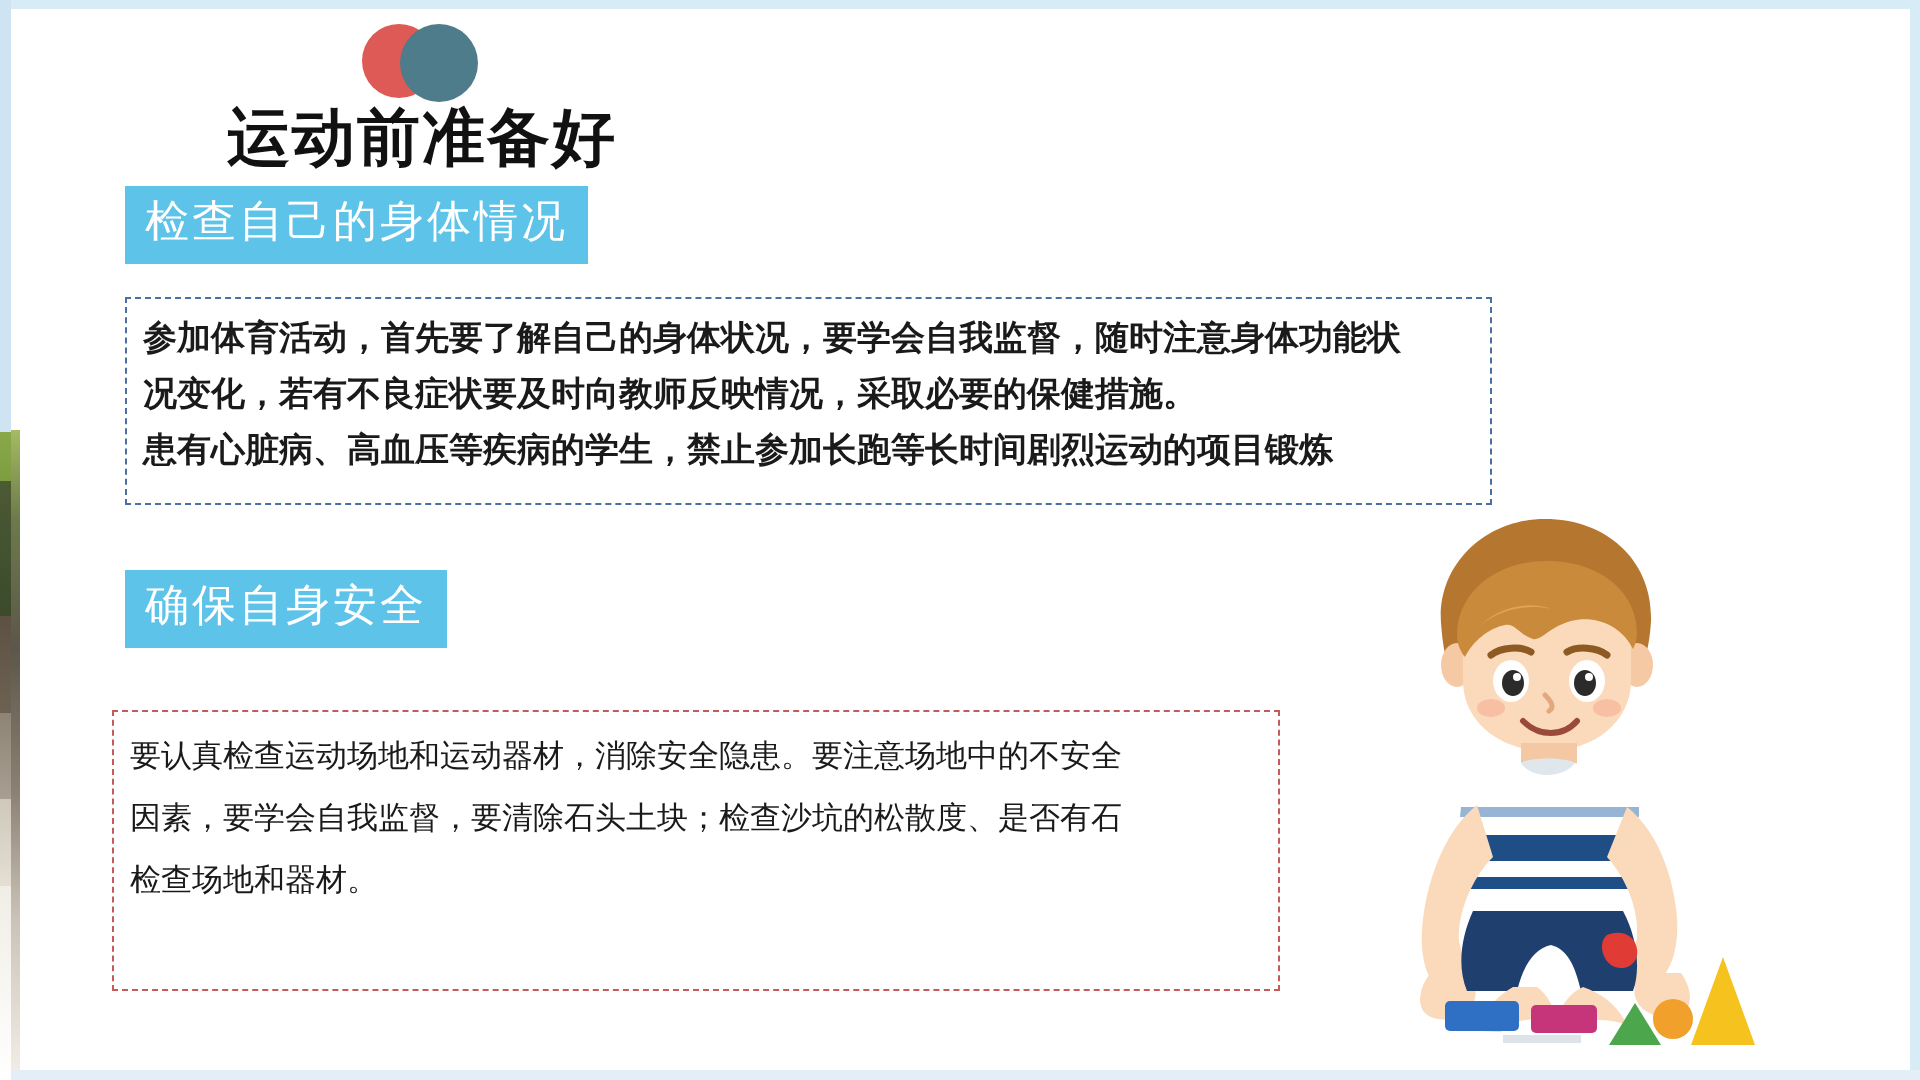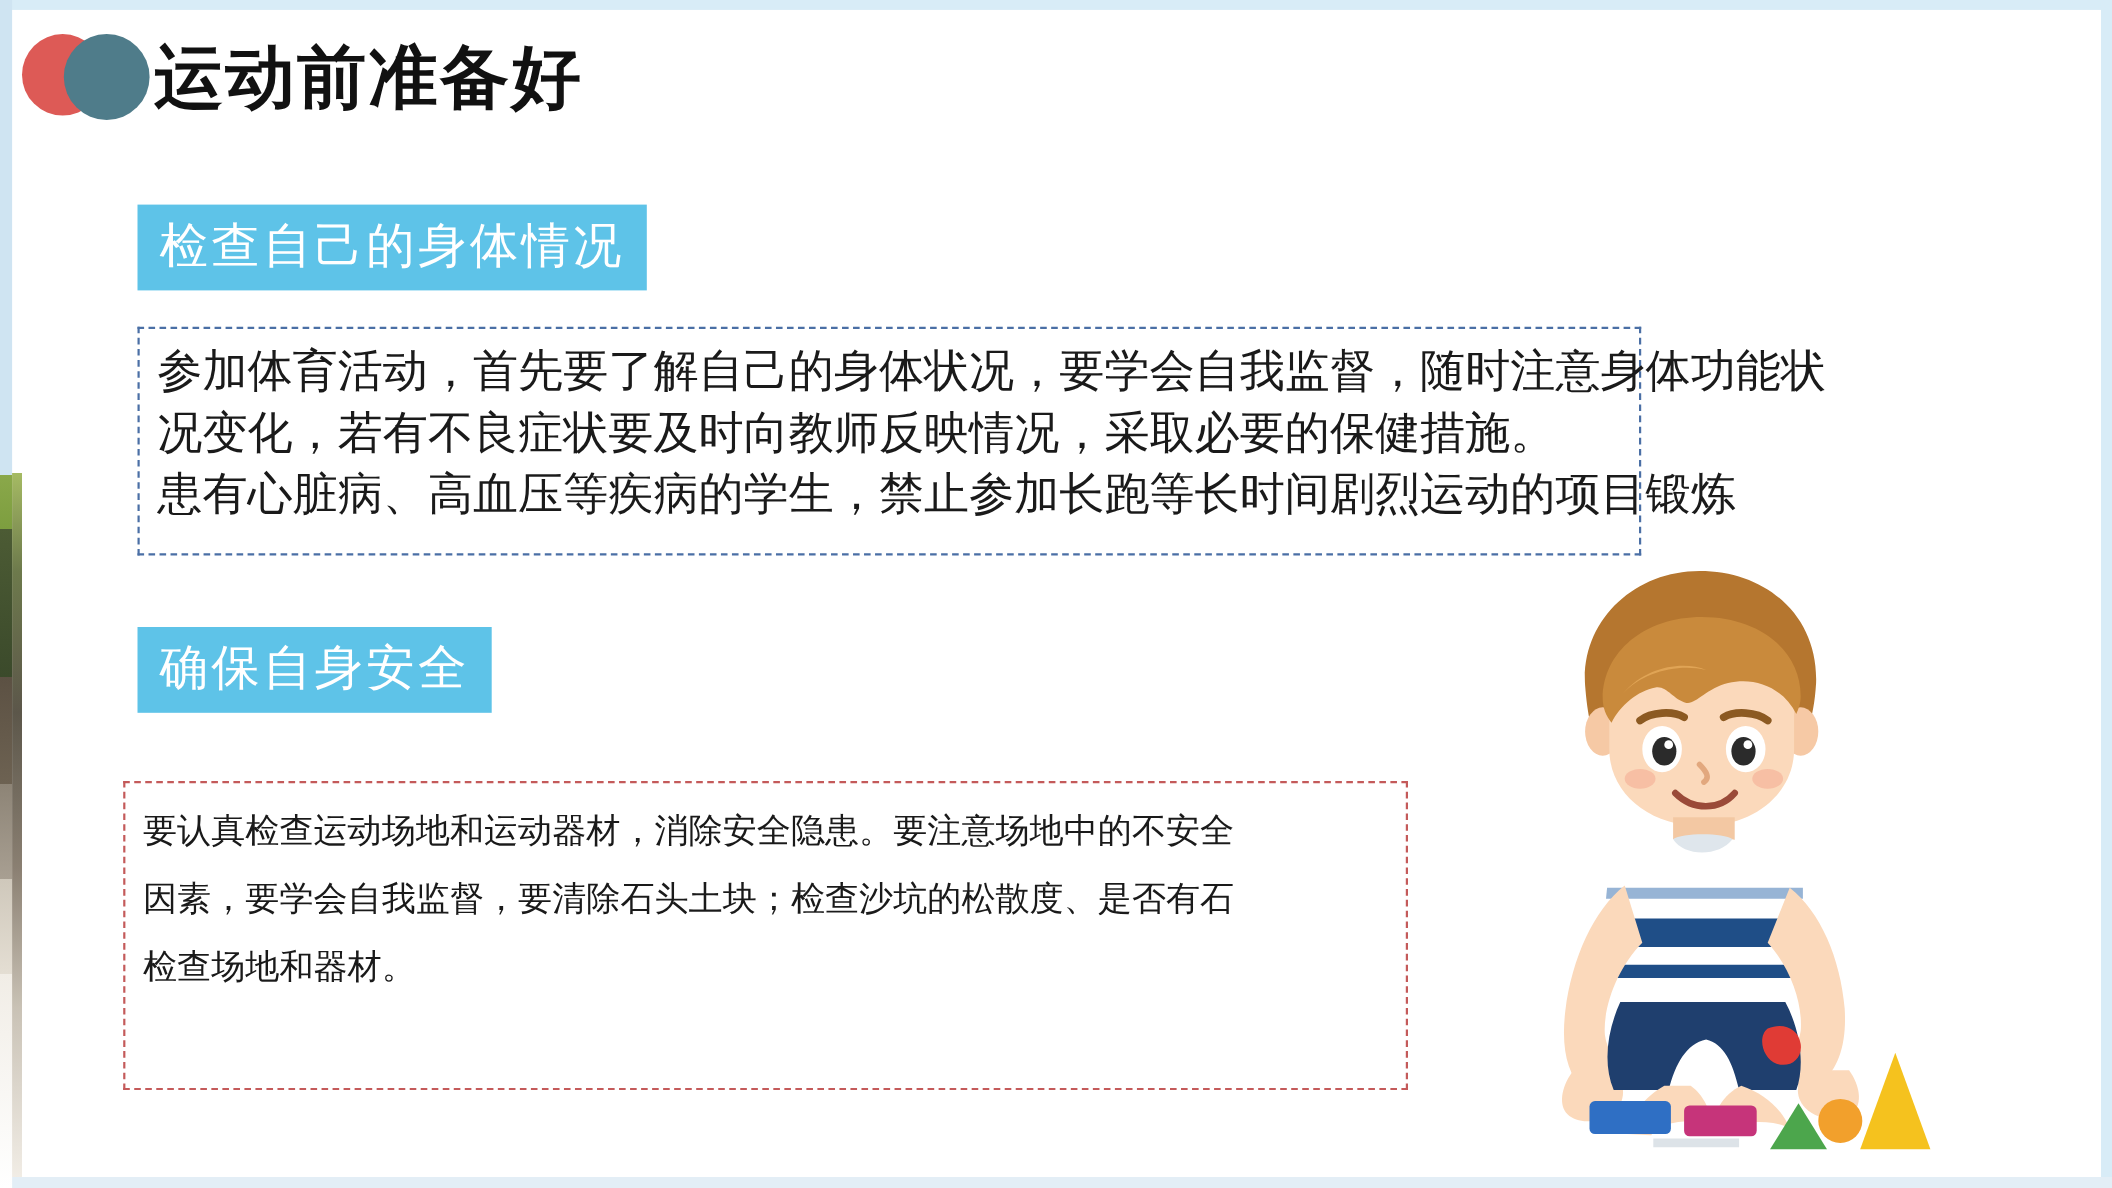--- a/index.html
+++ b/index.html
@@ -35,21 +35,21 @@
   }
   .edge-strip2{
     position:absolute;left:11px;top:430px;width:9px;height:640px;
     background:linear-gradient(to bottom,#9bb352 0%,#5d6b38 14%,#4a4436 34%,#7d7162 56%,#c3bbad 76%,#efeae2 100%);
     opacity:.9;
   }
 
   
   .title-row{
     position:absolute;left:20px;top:20px;width:800px;height:100px;
-    display:flex;align-items:center;
+    display:flex;align-items:center;flex-direction:column;
   }
   .logo{
     position:relative;width:116px;height:86px;flex:0 0 auto;margin-left:0px;
   }
   .logo .c-red{
     position:absolute;left:0;top:4px;width:74px;height:74px;border-radius:50%;
     background:#dd5a56;
   }
   .logo .c-teal{
     position:absolute;left:38px;top:4px;width:78px;height:78px;border-radius:50%;
@@ -64,21 +64,21 @@
   
   .band{
     position:absolute;
     background:#5ec3e8;
     color:#ffffff;
     font-size:44px;
     line-height:1;
     letter-spacing:3px;
     padding:16px 20px 18px 20px;
     white-space:nowrap;
-    font-family:Liberation Serif, serif;
+    font-family:Liberation Mono, monospace;
   }
   #band-1{left:125px;top:186px;}
   #band-2{left:125px;top:570px;}
 
   
   .dashbox{
     position:absolute;
     box-sizing:border-box;
     background:transparent;
   }
@@ -89,21 +89,21 @@
   #box-red{
     left:112px;top:710px;width:1168px;height:281px;
     border:2px dashed #c45a5a;
   }
   .para{
     color:#1a1a1a;
     font-family:"DejaVu Sans","Liberation Sans",sans-serif;
   }
   #box-blue .para{
     position:absolute;left:16px;top:10px;width:1330px;
-    font-size:41px;line-height:56px;letter-spacing:0px;
+    font-size:34px;line-height:56px;letter-spacing:0px;font-weight:bold;
   }
   #box-red .para{
     position:absolute;left:16px;top:12px;width:1135px;
     font-size:31px;line-height:62px;letter-spacing:0px;
   }
   .para .ln{display:block;white-space:nowrap;}
 
   
   #illus{position:absolute;left:1345px;top:505px;width:420px;height:540px;}
   #illus svg{display:block;}

